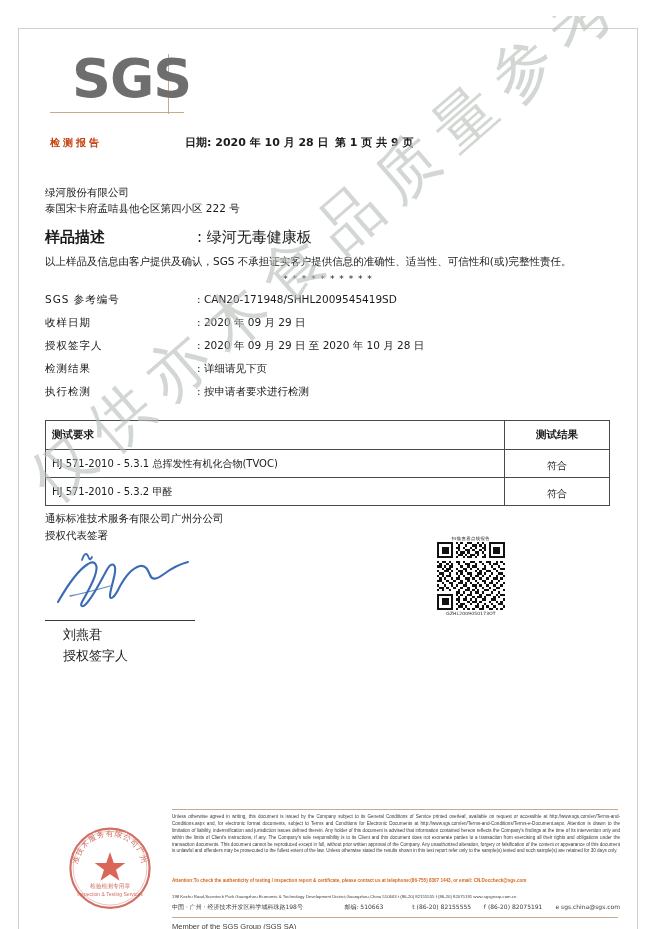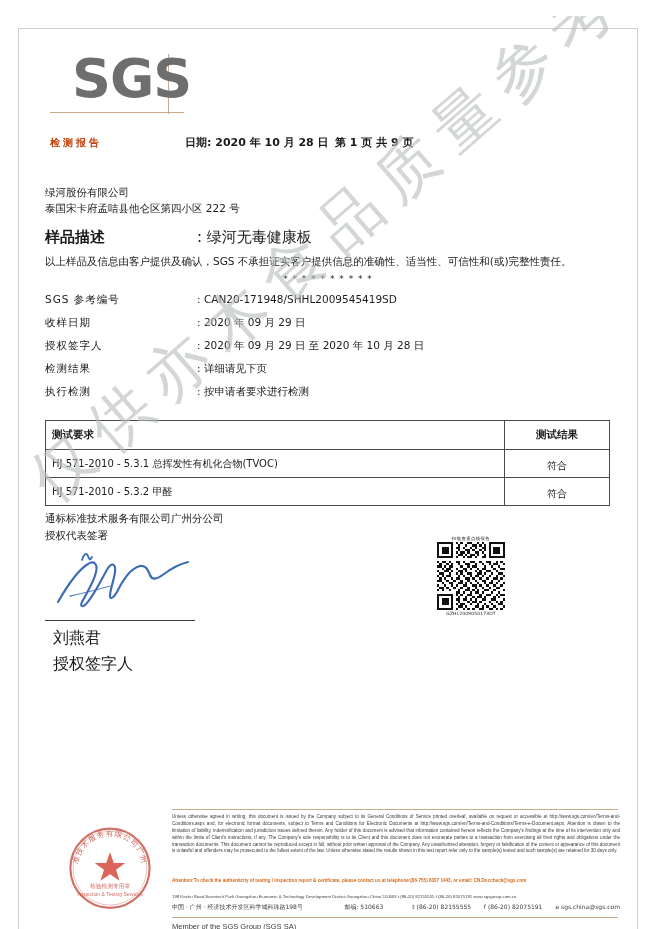--- a/index.html
+++ b/index.html
@@ -254,25 +254,25 @@
   .sig-line {
     position: absolute;
     left: 45px;
     top: 604px;
     width: 150px;
     border-top: 1px solid #3a3a3a;
     z-index: 2;
   }
   .sig-name {
     position: absolute;
-    left: 53px;
+    left: 63px;
     top: 609px;
     z-index: 2;
     font-family: "DejaVu Sans", sans-serif;
-    font-size: 16px;
+    font-size: 13px;
     color: #1a1a1a;
     line-height: 1.6;
   }
 
   
   .qr-block {
     position: absolute;
     left: 428px;
     top: 520px;
     width: 86px;

